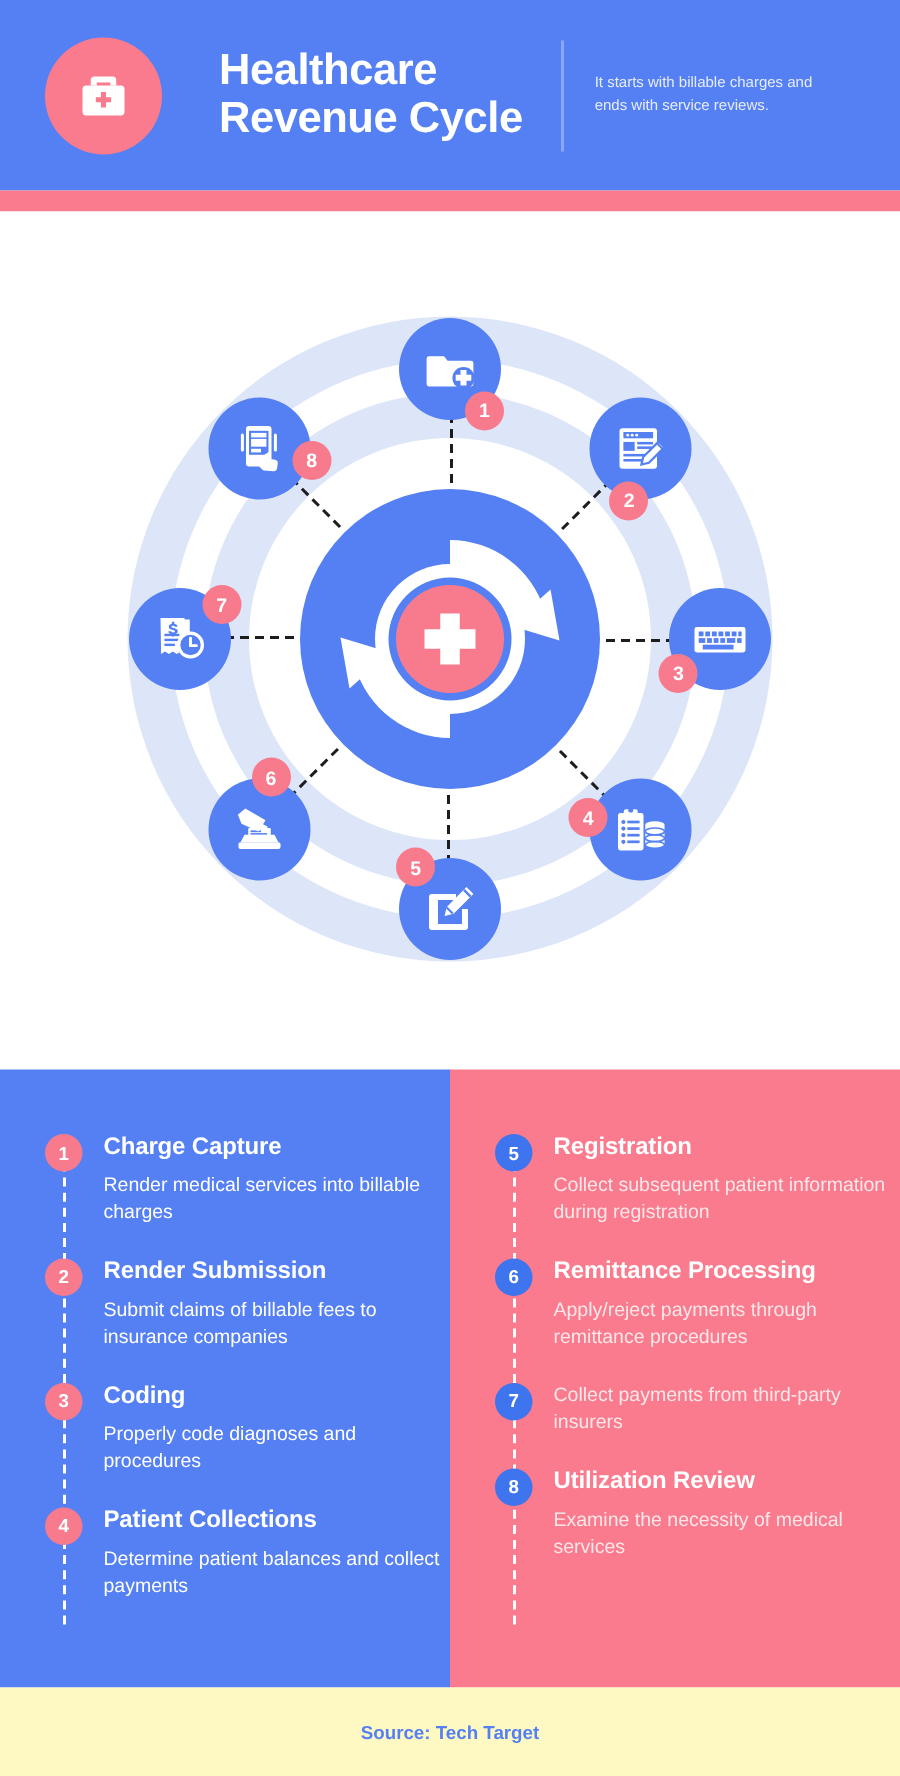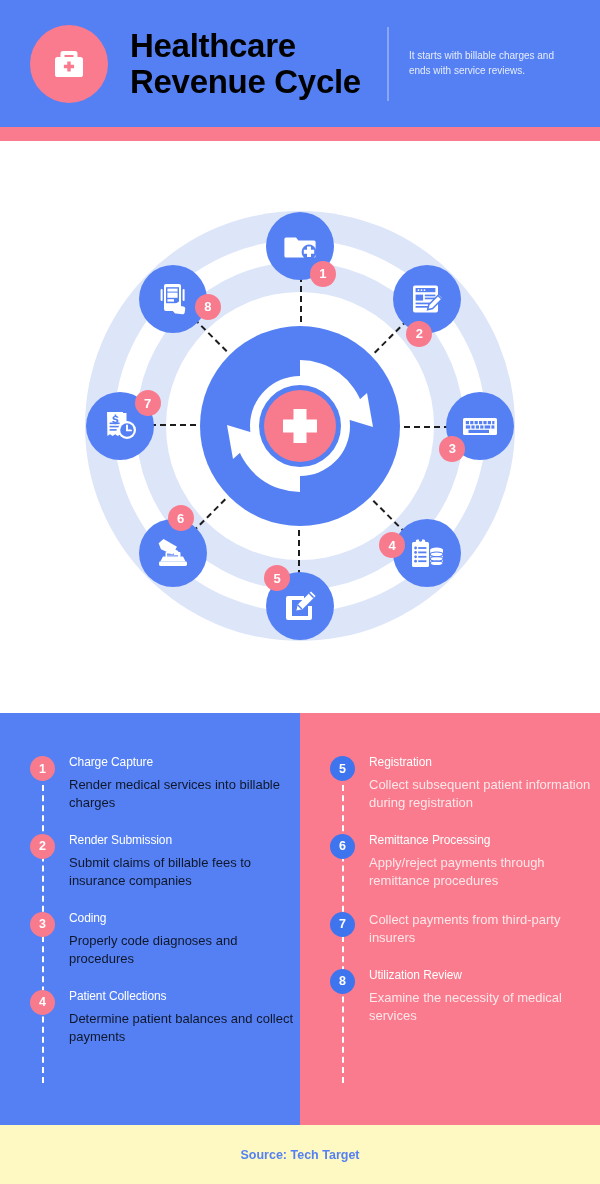--- a/index.html
+++ b/index.html
@@ -16,22 +16,22 @@
     position: absolute; left:0; top:0; width:600px; height:127px;
     background:#5580f4;
     display:flex; align-items:center;
   }
   .hdr-badge {
     width:78px; height:78px; border-radius:50%;
     background:#fa7b8d; margin-left:30px;
     display:flex; align-items:center; justify-content:center; flex:none;
   }
   .hdr-title {
-    margin-left:22px; color:#000000;
-    font-size:33px; line-height:1.08; font-weight:bold;
+    margin-left:38px; color:#ffffff;
+    font-size:29px; line-height:1.08; font-weight:bold;
     letter-spacing:-0.3px;
   }
   .hdr-divider {
     width:2px; height:74px; background:#8aa7f7; margin-left:26px; flex:none;
   }
   .hdr-sub {
     margin-left:20px; color:#e6ecfd;
     font-size:10px; line-height:1.42; max-width:165px;
   }
   .hdr-stripe {
@@ -95,25 +95,25 @@
   .item-badge {
     width:25px; height:25px; border-radius:50%; flex:none;
     display:flex; align-items:center; justify-content:center;
     font-size:12.5px; font-weight:bold; color:#ffffff; z-index:2; margin-top:1px;
   }
   .col-left  .item-badge { background:#f87b8d; }
   .col-right .item-badge { background:#3f74ef; }
 
   .item-text { margin-left:14px; }
   .item-title {
-    color:#ffffff; font-weight:normal; font-size:12px;
+    color:#ffffff; font-weight:bold; font-size:16px;
     line-height:1.25; margin-bottom:6px; letter-spacing:-0.1px;
   }
   .item-desc { font-size:13px; line-height:1.42; }
-  .col-left  .item-desc { color:#0f172a; }
+  .col-left  .item-desc { color:#ffffff; }
   .col-right .item-desc { color:#fde7ea; }
 
   
   .footer {
     position:absolute; left:0; top:1125px; width:600px; height:59px;
     background:#fef9c3;
     display:flex; align-items:center; justify-content:center;
   }
   .footer-text { color:#5580f4; font-size:12.5px; font-weight:bold; }
 </style>

